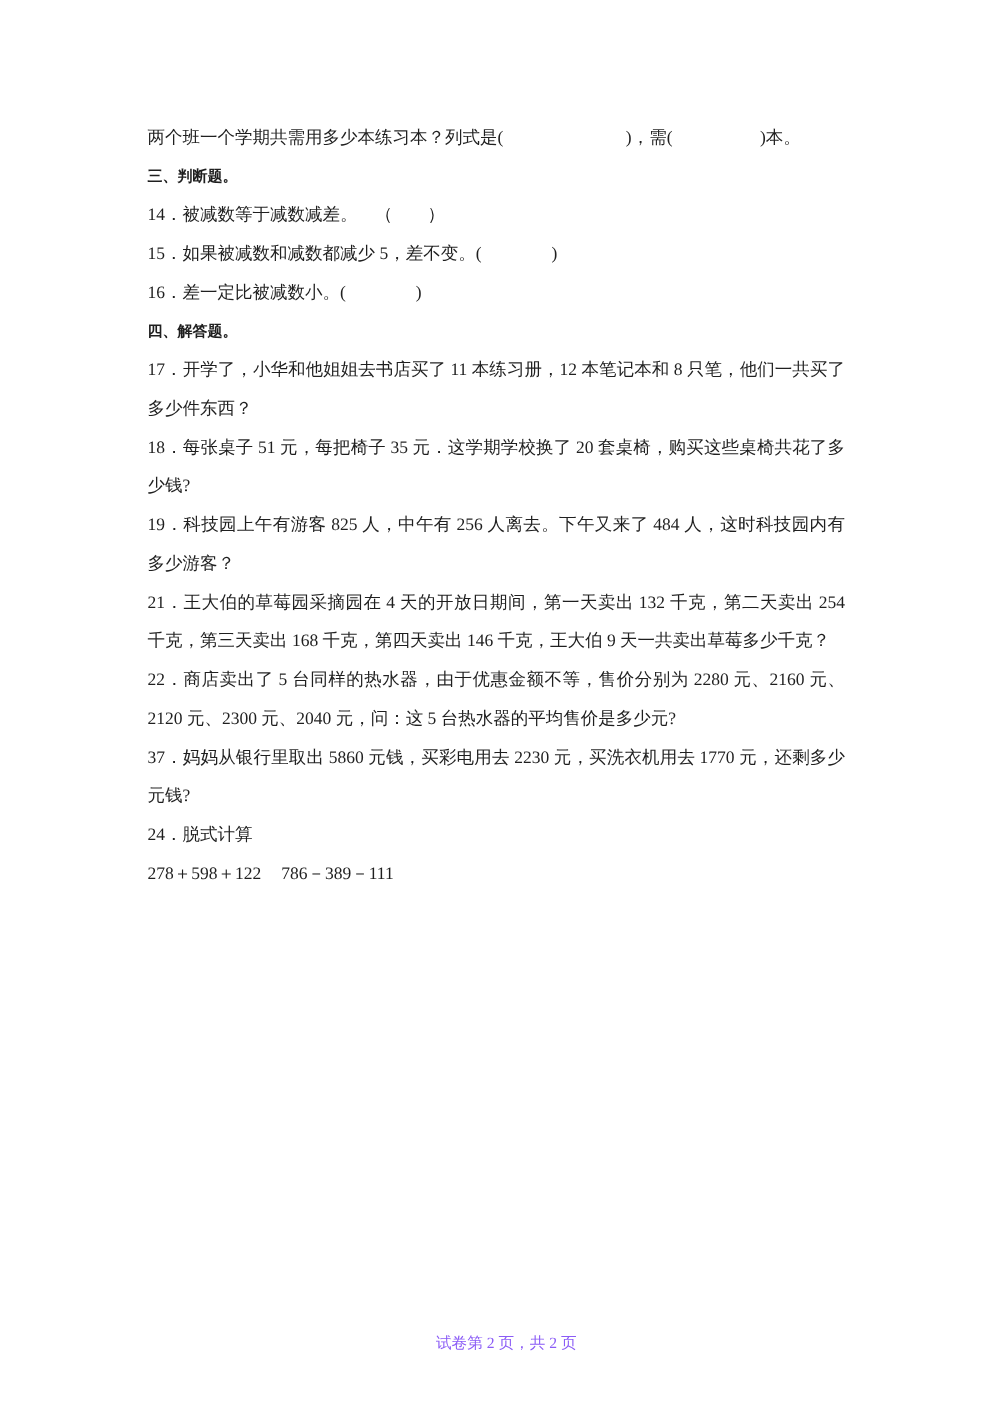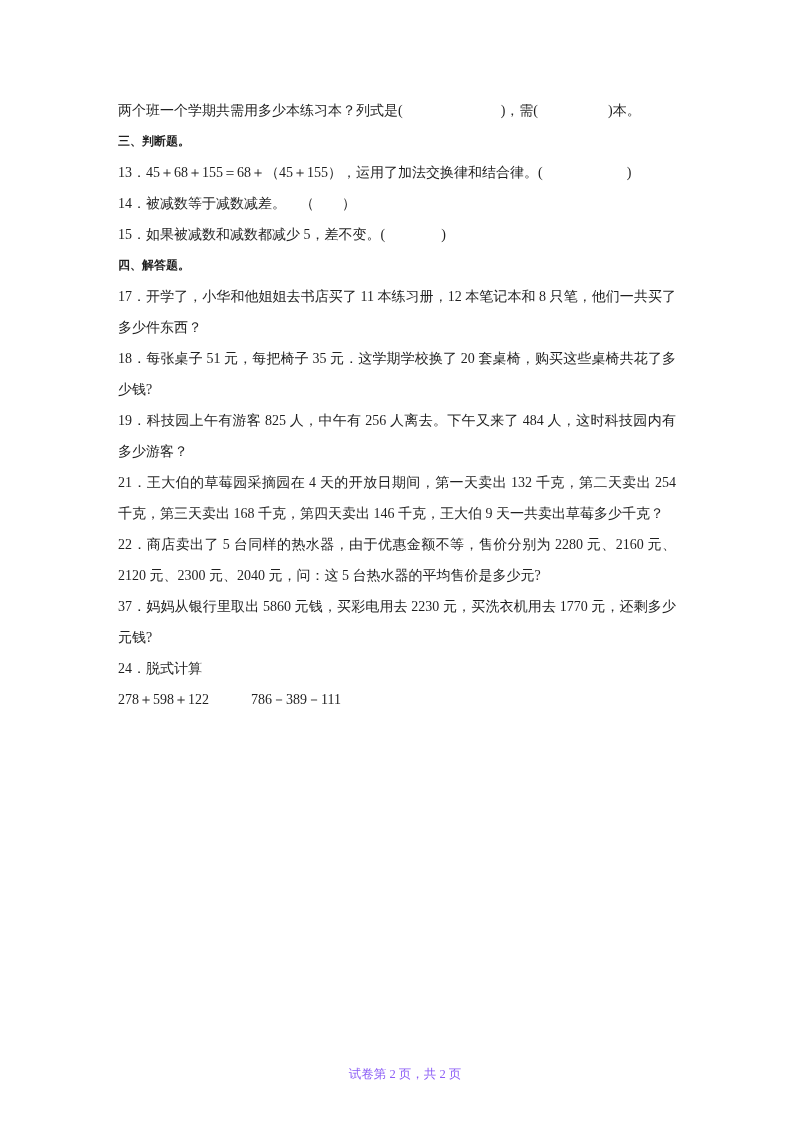--- a/index.html
+++ b/index.html
@@ -33,42 +33,42 @@
   }
   .heading {
     font-weight: 700;
     font-size: 12px;
     text-align: left;
   }
   .expressions {
     text-align: left;
   }
   .expr + .expr {
-    margin-left: 42px;
+    margin-left: 16px;
   }
   .page-footer {
     position: absolute;
     top: 1066px;
     left: 0;
     right: 0;
     text-align: center;
     font-size: 12.5px;
     color: #8b5cf6;
   }
 </style>
 </head>
 <body>
 
 <div class="page">
   <main class="content" id="paper-content">
       <p class="para">两个班一个学期共需用多少本练习本？列式是(　　　　　　　)，需(　　　　　)本。</p>
       <p class="para heading">三、判断题。</p>
-      <p class="para">13．45＋68＋155＝68＋（45＋155），运用了加法交换律和结合律。(　　　　　　)</p>
       <p class="para">14．被减数等于减数减差。　（　　）</p>
       <p class="para">15．如果被减数和减数都减少 5，差不变。(　　　　)</p>
+      <p class="para">16．差一定比被减数小。(　　　　)</p>
       <p class="para heading">四、解答题。</p>
       <p class="para">17．开学了，小华和他姐姐去书店买了 11 本练习册，12 本笔记本和 8 只笔，他们一共买了多少件东西？</p>
       <p class="para">18．每张桌子 51 元，每把椅子 35 元．这学期学校换了 20 套桌椅，购买这些桌椅共花了多少钱?</p>
       <p class="para">19．科技园上午有游客 825 人，中午有 256 人离去。下午又来了 484 人，这时科技园内有多少游客？</p>
       <p class="para">21．王大伯的草莓园采摘园在 4 天的开放日期间，第一天卖出 132 千克，第二天卖出 254 千克，第三天卖出 168 千克，第四天卖出 146 千克，王大伯 9 天一共卖出草莓多少千克？</p>
       <p class="para">22．商店卖出了 5 台同样的热水器，由于优惠金额不等，售价分别为 2280 元、2160 元、2120 元、2300 元、2040 元，问：这 5 台热水器的平均售价是多少元?</p>
       <p class="para">37．妈妈从银行里取出 5860 元钱，买彩电用去 2230 元，买洗衣机用去 1770 元，还剩多少元钱?</p>
       <p class="para">24．脱式计算</p>
       <p class="para expressions"><span class="expr">278＋598＋122</span><span class="expr">786－389－111</span></p>
     </main>

